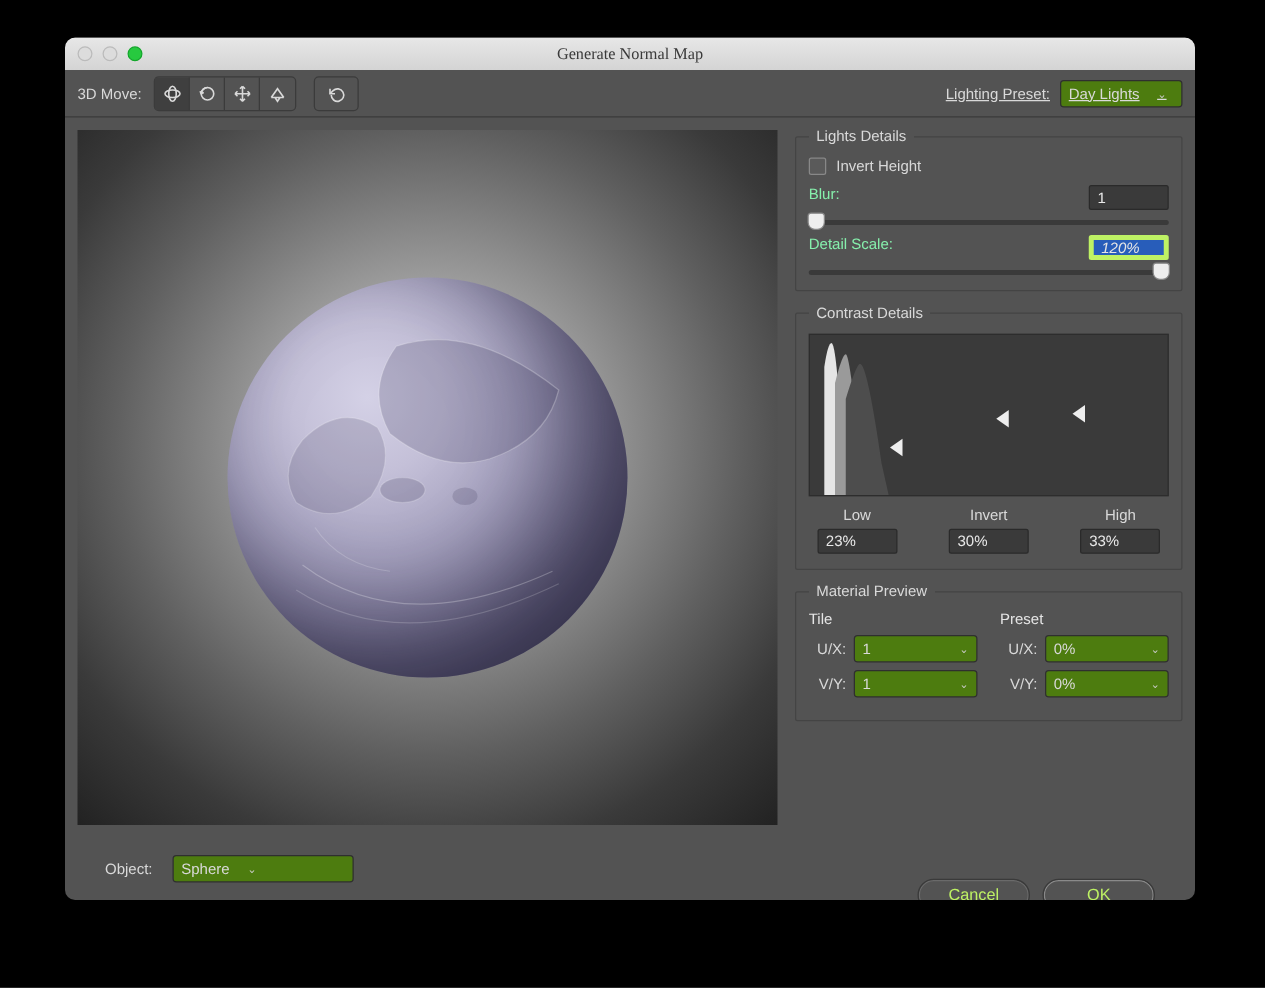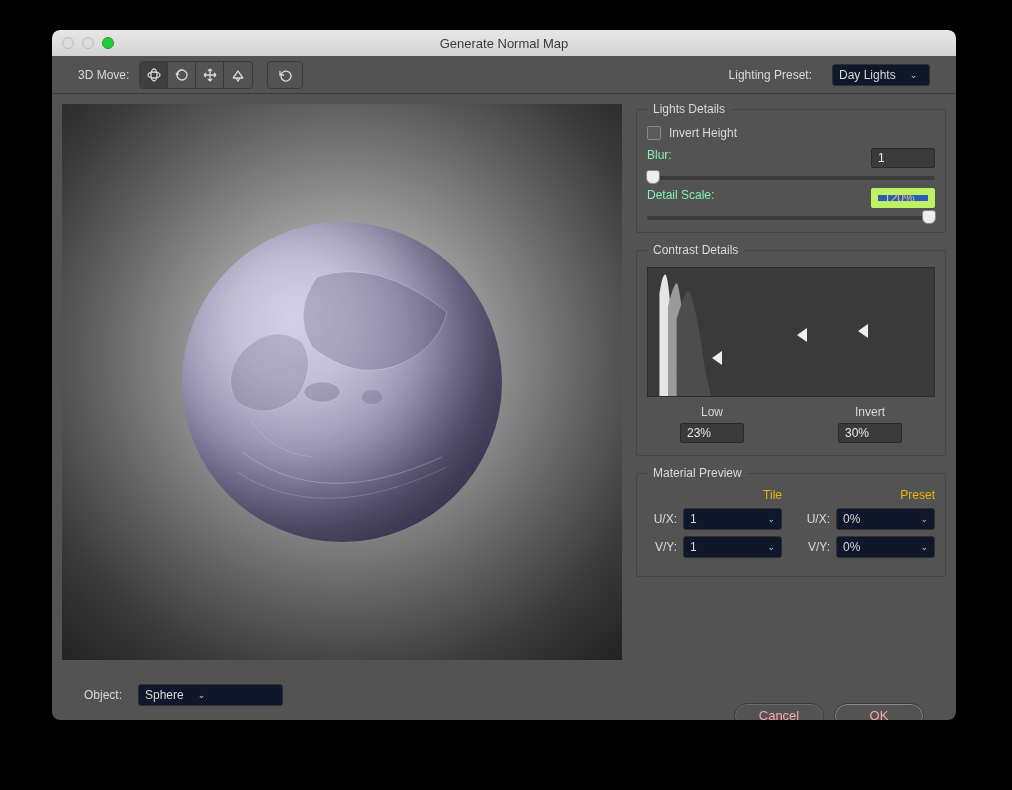--- a/index.html
+++ b/index.html
@@ -12,35 +12,35 @@
   }
   .titlebar {
     height: 26px; background: linear-gradient(#e7e7e7,#d4d4d4); display: flex; align-items: center;
     position: relative; border-top-left-radius: 8px; border-top-right-radius: 8px;
   }
   .traffic { position: absolute; left: 10px; display: flex; gap: 8px; }
   .traffic span { width: 12px; height: 12px; border-radius: 50%; display: inline-block; }
   .tl-close { background: #dcdcdc; border:1px solid #bbb; }
   .tl-min { background: #dcdcdc; border:1px solid #bbb; }
   .tl-max { background: #27c93f; border:1px solid #13a72b; }
-  .titlebar .title { width:100%; text-align: center; color:#3a3a3a; font-size:13px; }
+  .titlebar .title { width:100%; text-align: center; color:#3a3a3a; font-size:13px;font-family:Liberation Serif, serif; }
   .toolbar {
-    height: 38px; background: #535353; display: flex; align-items: center; padding: 0 26px;
+    height: 38px; background: #535353; display: flex; align-items: center; padding: 0 10px;
     border-bottom: 1px solid #3b3b3b; gap: 6px;
   }
   .toolbar .label { color:#d9d9d9; margin-right:4px; }
   .tgroup { display:flex; align-items:center; background:#535353; border:1px solid #3b3b3b; border-radius:4px; }
   .tbtn { width:28px; height:26px; display:flex; align-items:center; justify-content:center; border-right:1px solid #3b3b3b; cursor:pointer; }
   .tbtn:last-child { border-right:none; }
   .tbtn.active { background:#3f3f3f; }
   .tbtn svg { width:16px; height:16px; stroke:#d9d9d9; fill:none; stroke-width:1.3; }
   .undo { margin-left:8px; }
-  .lighting { margin-left:auto; display:flex; align-items:center; gap:16px; }
+  .lighting { margin-left:auto; display:flex; align-items:center; gap:4px;text-decoration:underline; }
   .select {
-    background:#0f172a; color:#d9d9d9; border:1px solid #2f2f2f; height:22px; border-radius:3px;
+    background:#4d7c0f; color:#d9d9d9; border:1px solid #2f2f2f; height:22px; border-radius:3px;
     display:flex; align-items:center; padding:0 6px; gap:14px; cursor:pointer; position:relative;
   }
   .select .caret { font-size:9px; color:#ccc; }
   .content { flex:1; display:flex; }
   .left { width:580px; padding:10px; display:flex; flex-direction:column; }
   .preview {
     flex:1; background:radial-gradient(circle at 50% 45%, #cccccc 0%, #b4b4b4 20%, #8a8a8a 40%, #606060 60%, #3a3a3a 80%, #222 100%);
     display:flex; align-items:center; justify-content:center; position:relative;
   }
   .sphere {
@@ -59,53 +59,53 @@
     border:1px solid #444; border-radius:2px; padding:10px 10px 12px; color:#d9d9d9;
   }
   legend { padding:0 6px; color:#d9d9d9; font-size:12px; }
   .row { display:flex; align-items:flex-start; gap:8px; margin-bottom:8px; }
   .checkbox { width:14px; height:14px; border:1px solid #888; background:#5a5a5a; border-radius:2px; cursor:pointer; }
   .field-label { width:90px; color:#86efac; }
   .num-input {
     background:#3a3a3a; border:1px solid #2a2a2a; color:#e9e9e9; height:20px; width:64px;
     padding:0 6px; font-size:12px; border-radius:2px;
   }
-  .num-input.focused { border:7px solid #bef264; background:#285dba; color:#fdba74; }
+  .num-input.focused { border:4px solid #bef264; background:#285dba; color:#e5e5e5;font-style:italic; }
   .slider-track {
     flex:1; height:4px; background:#3a3a3a; border-radius:2px; position:relative; margin:4px 0 0 0;
   }
   .thumb {
     position:absolute; top:-6px; width:14px; height:14px; background:#eee; border:1px solid #888;
     border-radius:3px 3px 6px 6px; transform:translateX(-50%); cursor:pointer;
   }
   .histogram {
     background:#3a3a3a; height:130px; border:1px solid #2d2d2d; position:relative; overflow:hidden;
   }
   .histogram svg { position:absolute; inset:0; width:100%; height:100%; }
   .h-thumb {
     position:absolute; width:0; height:0; border-top:7px solid transparent; border-bottom:7px solid transparent;
     border-right:10px solid #eee; transform:translate(-50%,-50%); cursor:pointer;
   }
   .contrast-row { display:flex; gap:28px; margin-top:8px; }
   .contrast-col { flex:1; display:flex; flex-direction:column; align-items:center; gap:4px; }
   .contrast-col .num-input { width:64px; }
   .material { display:flex; gap:18px; }
   .material-col { flex:1; }
-  .material-col .sub { text-align:right; margin:-2px 0 6px; color:#eab308; }
+  .material-col .sub { text-align:left; margin:-2px 0 6px; color:#e5e5e5; }
   .mrow { display:flex; align-items:center; gap:6px; margin-bottom:6px; }
   .mrow .mlabel { width:30px; text-align:right; }
   .mrow .select { flex:1; justify-content:space-between; }
   .footer {
     height:50px; display:flex; align-items:center; padding:0 32px; gap:10px;
     border-top: none;
   }
   .footer .object-label { margin-right:6px; }
   .footer .spacer { flex:1; }
   .pill-btn {
-    height:26px; min-width:90px; border:1px solid #3a3a3a; background:#535353; color:#fca5a5;
+    height:26px; min-width:90px; border:1px solid #3a3a3a; background:#535353; color:#bef264;
     border-radius:14px; padding:0 22px; cursor:pointer; font-size:13px; box-shadow: 0 0 0 1px #6a6a6a inset; margin-top: 41px;
   }
   .pill-btn.primary { box-shadow: 0 0 0 1px #8a8a8a inset; }
 </style>
 </head>
 <body>
 
 <div class="window">
 
   <div class="titlebar">
@@ -221,20 +221,24 @@
         </div>
         <div class="contrast-row">
           <div class="contrast-col">
             <span>Low</span>
             <input class="num-input" value="23%" style="">
           </div>
           <div class="contrast-col">
             <span>Invert</span>
             <input class="num-input" value="30%" style="">
           </div>
+          <div class="contrast-col">
+            <span>High</span>
+            <input class="num-input" value="33%" style="">
+          </div>
         </div>
       </fieldset>
 
       <fieldset>
         <legend>Material Preview</legend>
         <div class="material">
           <div class="material-col">
             <div class="sub">Tile</div>
             <div class="mrow">
               <span class="mlabel">U/X:</span>

